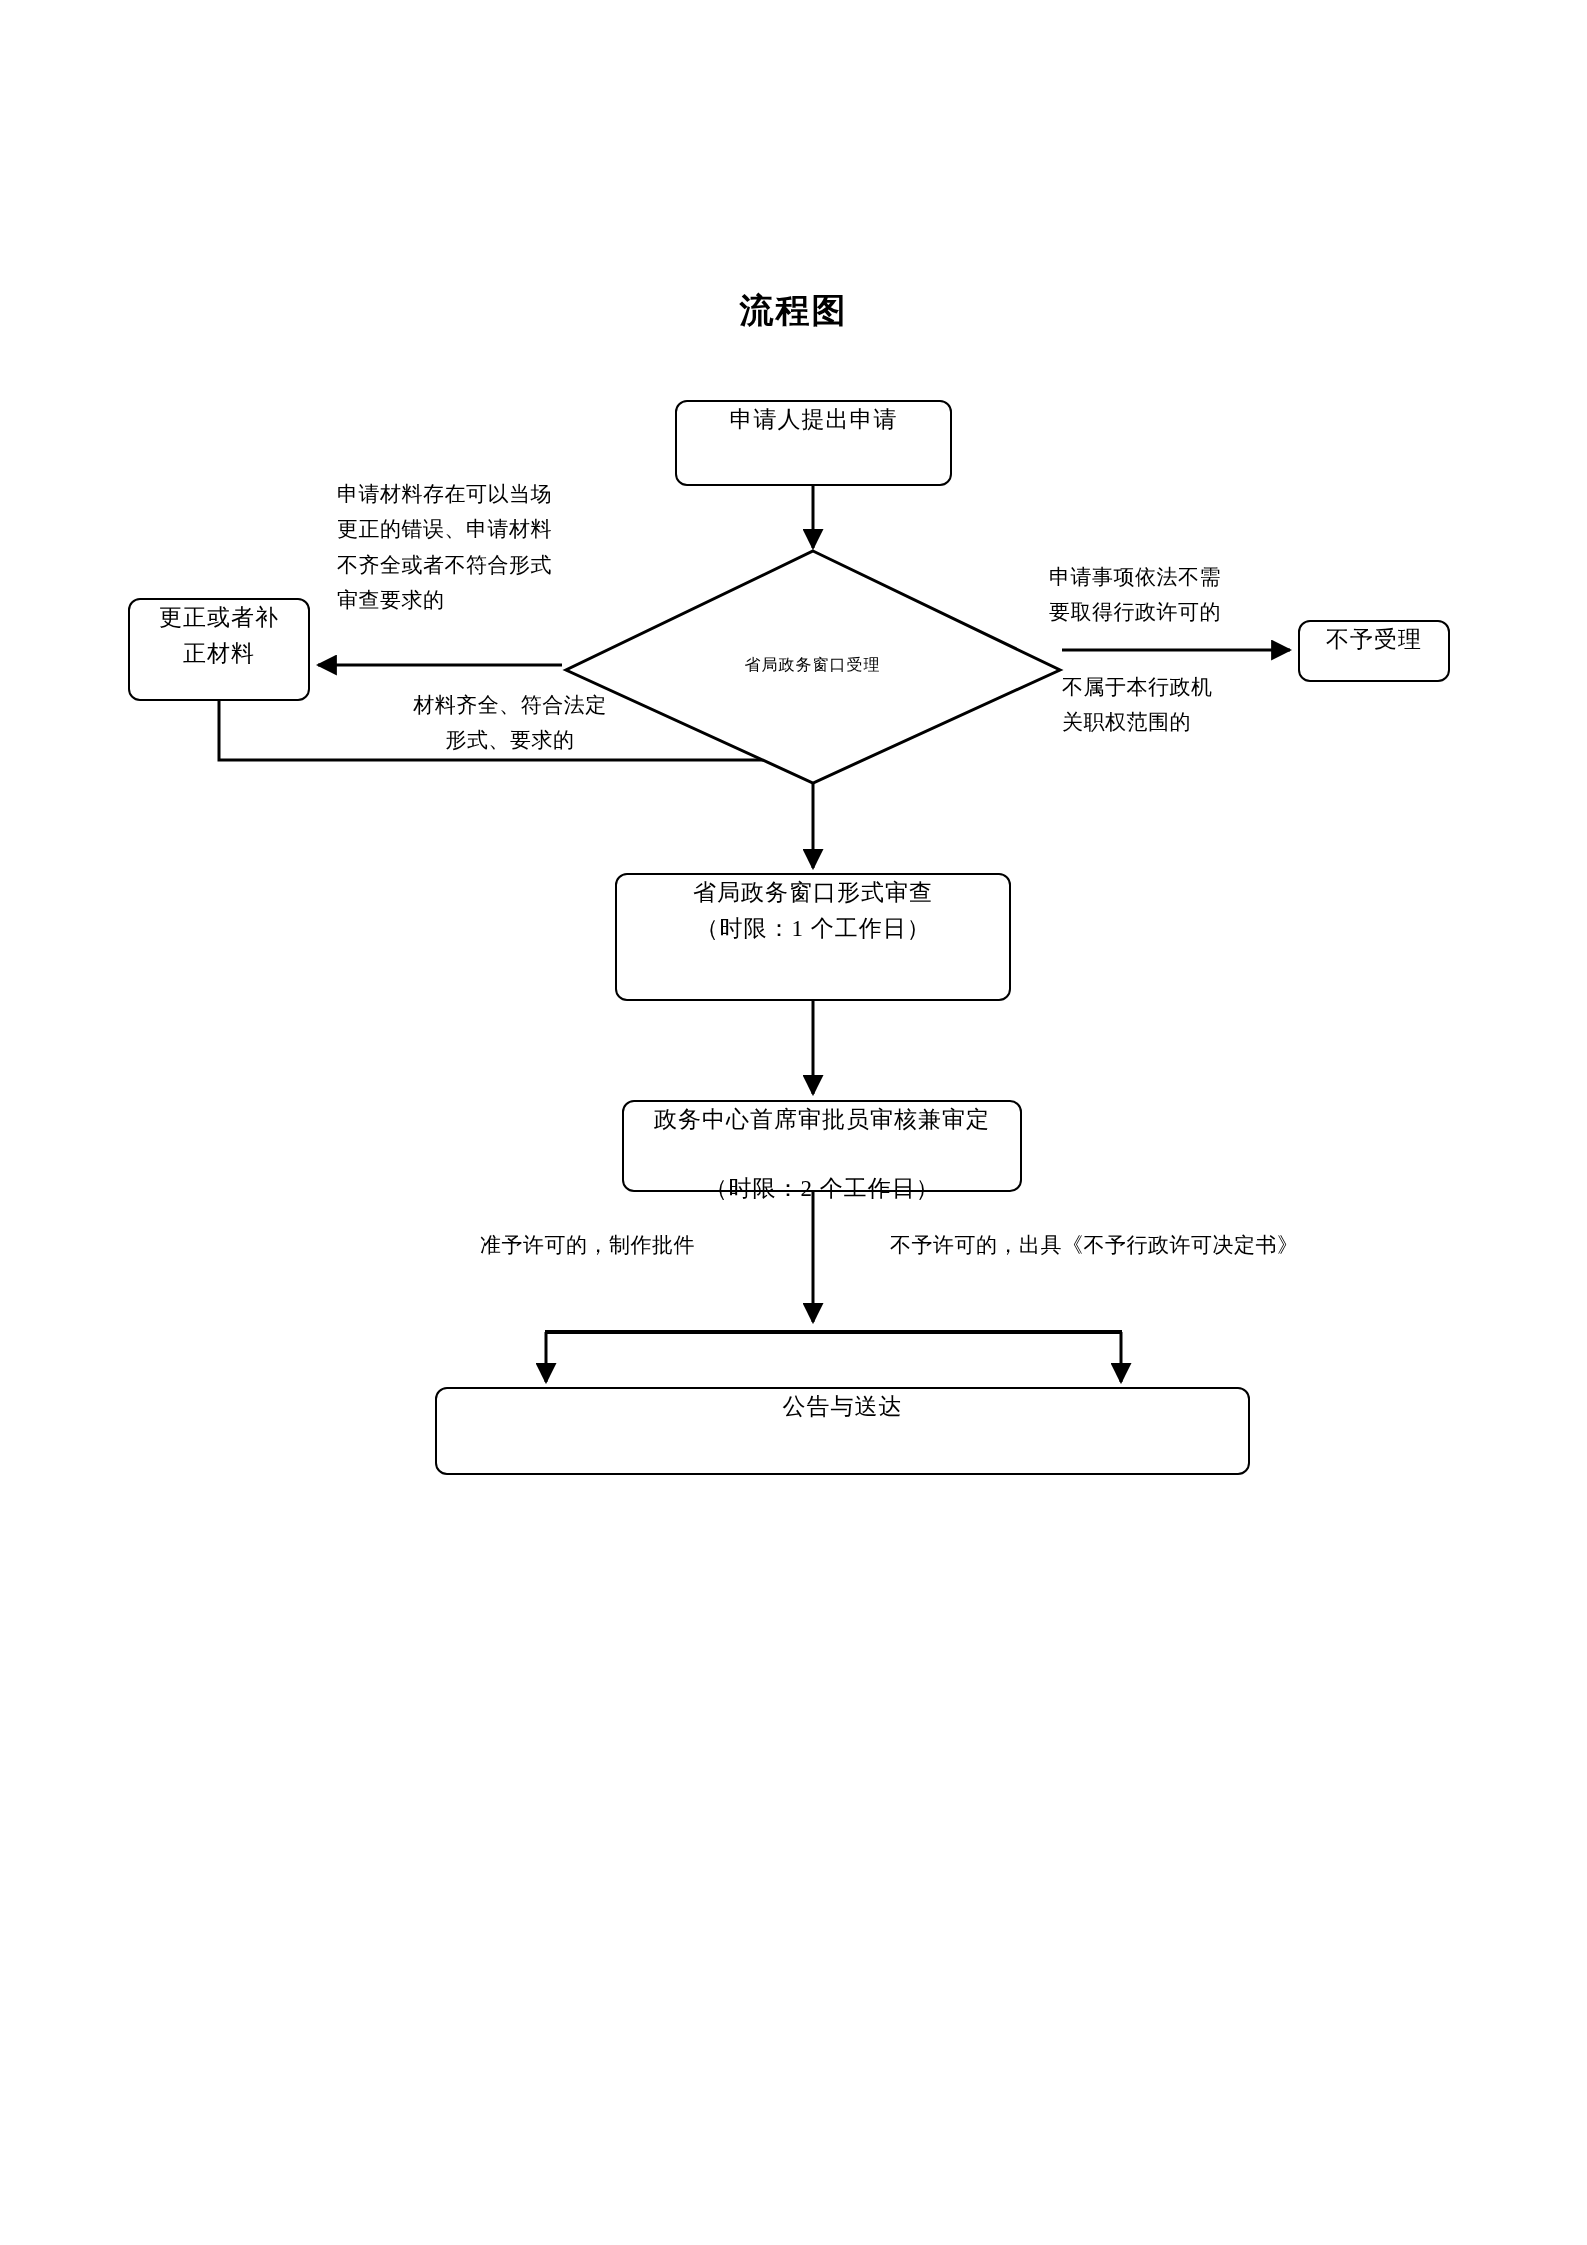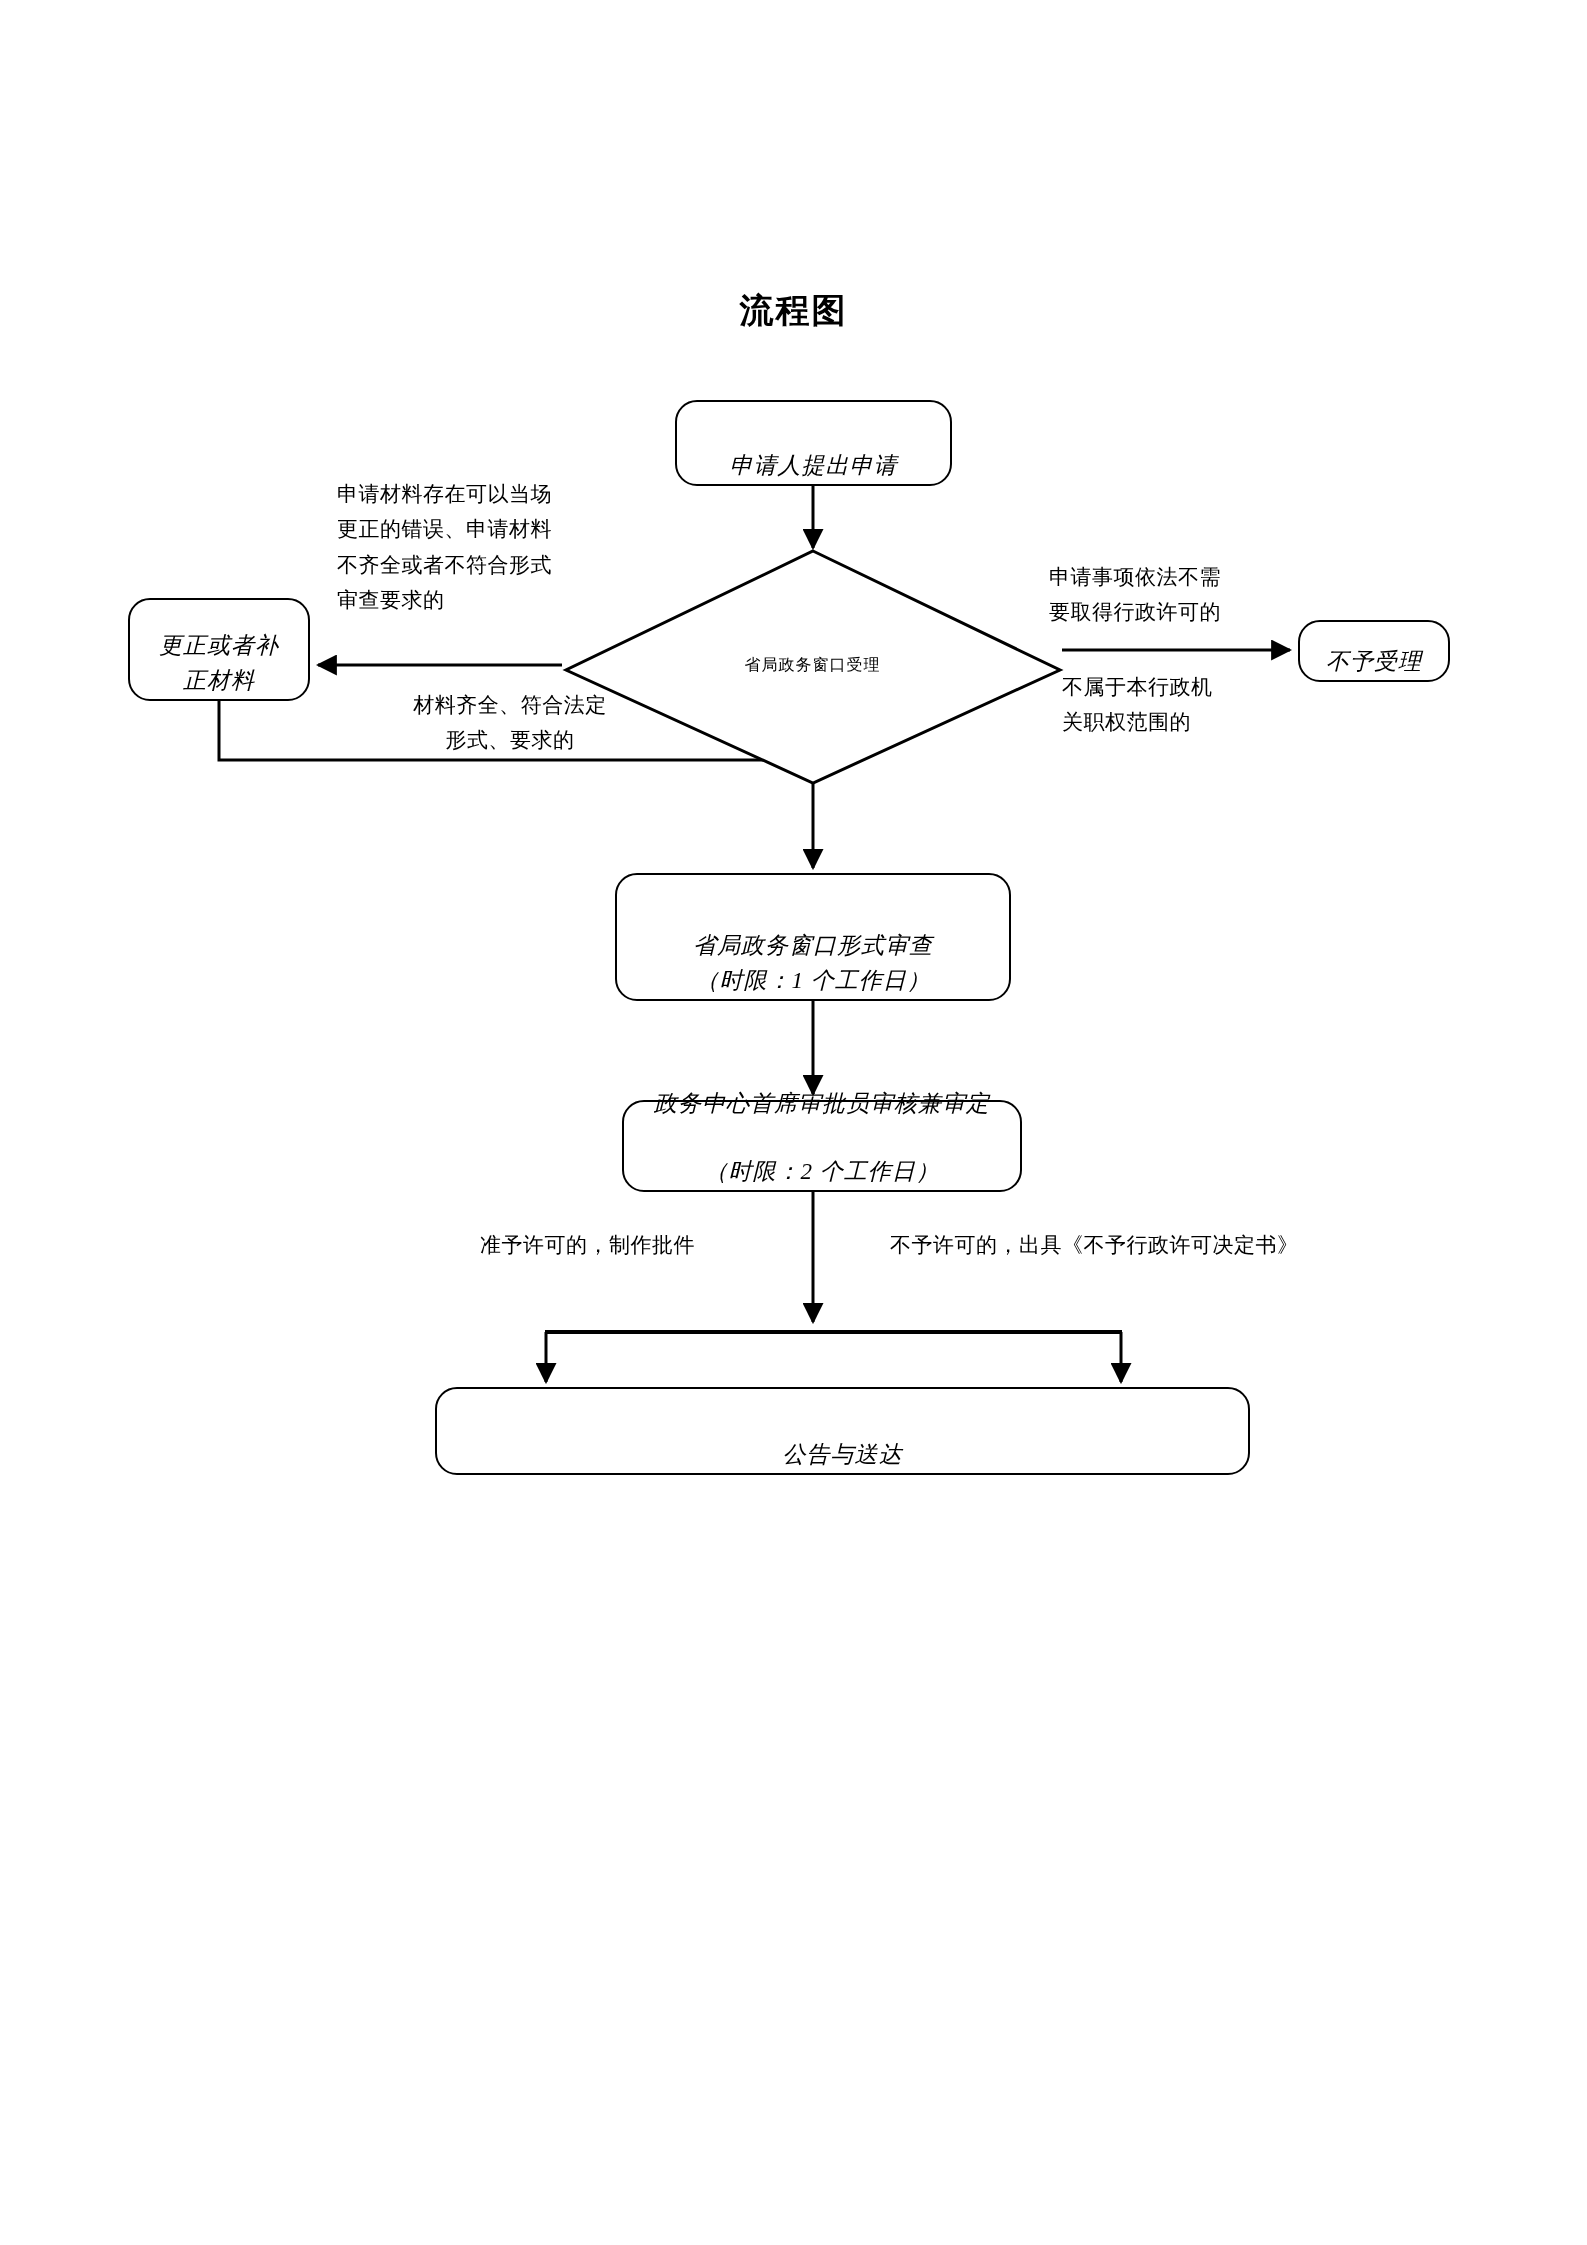--- a/index.html
+++ b/index.html
@@ -36,31 +36,30 @@
     font-size: 34px;
     font-weight: bold;
     letter-spacing: 2px;
     font-family: "Liberation Sans", "DejaVu Sans", sans-serif;
   }
 
   .node {
     position: absolute;
     box-sizing: border-box;
     border: 2.5px solid #000000;
-    border-radius: 22px;
+    border-radius: 12px;
     background: #ffffff;
     display: flex;
     flex-direction: column;
     align-items: center;
-    justify-content: flex-end;
+    justify-content: flex-start;
     text-align: center;
     font-size: 23px;
     line-height: 1.55;
     letter-spacing: 1px;
-    font-style: italic;
   }
   .node .line { display: block; white-space: nowrap; }
 
   .diamond-label {
     position: absolute;
     text-align: center;
     font-size: 16px;
     letter-spacing: 1px;
     white-space: nowrap;
   }

